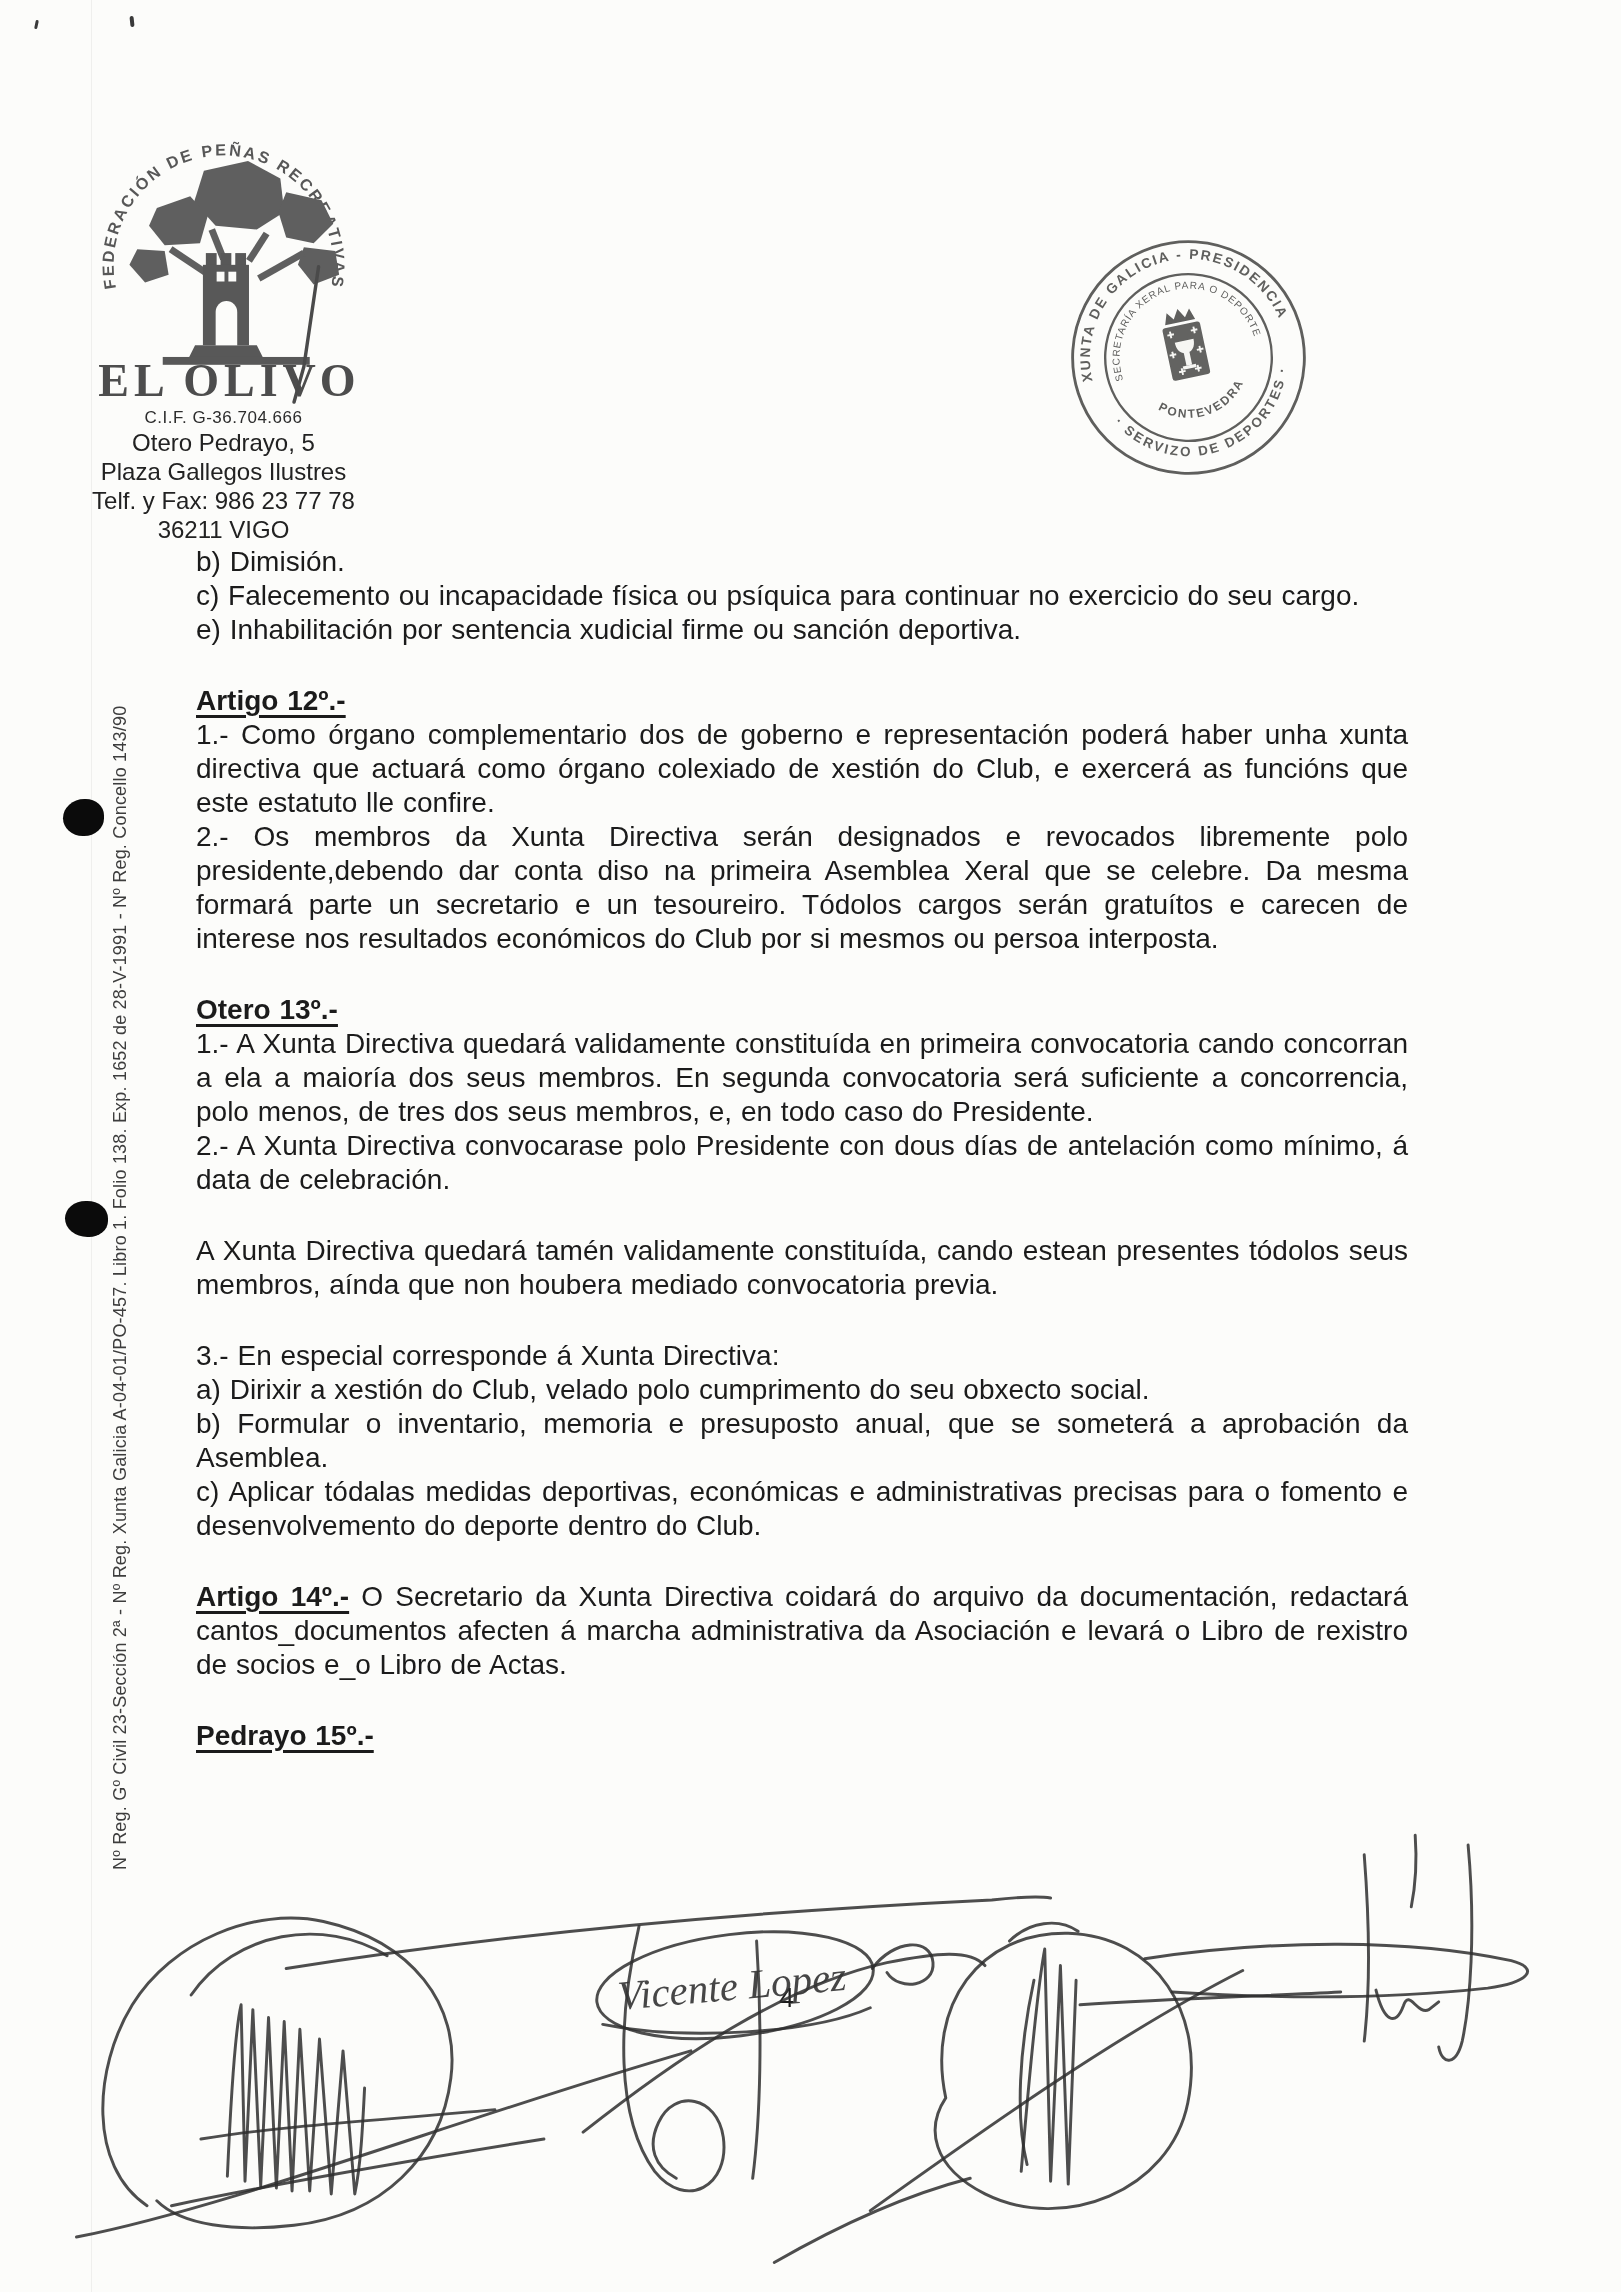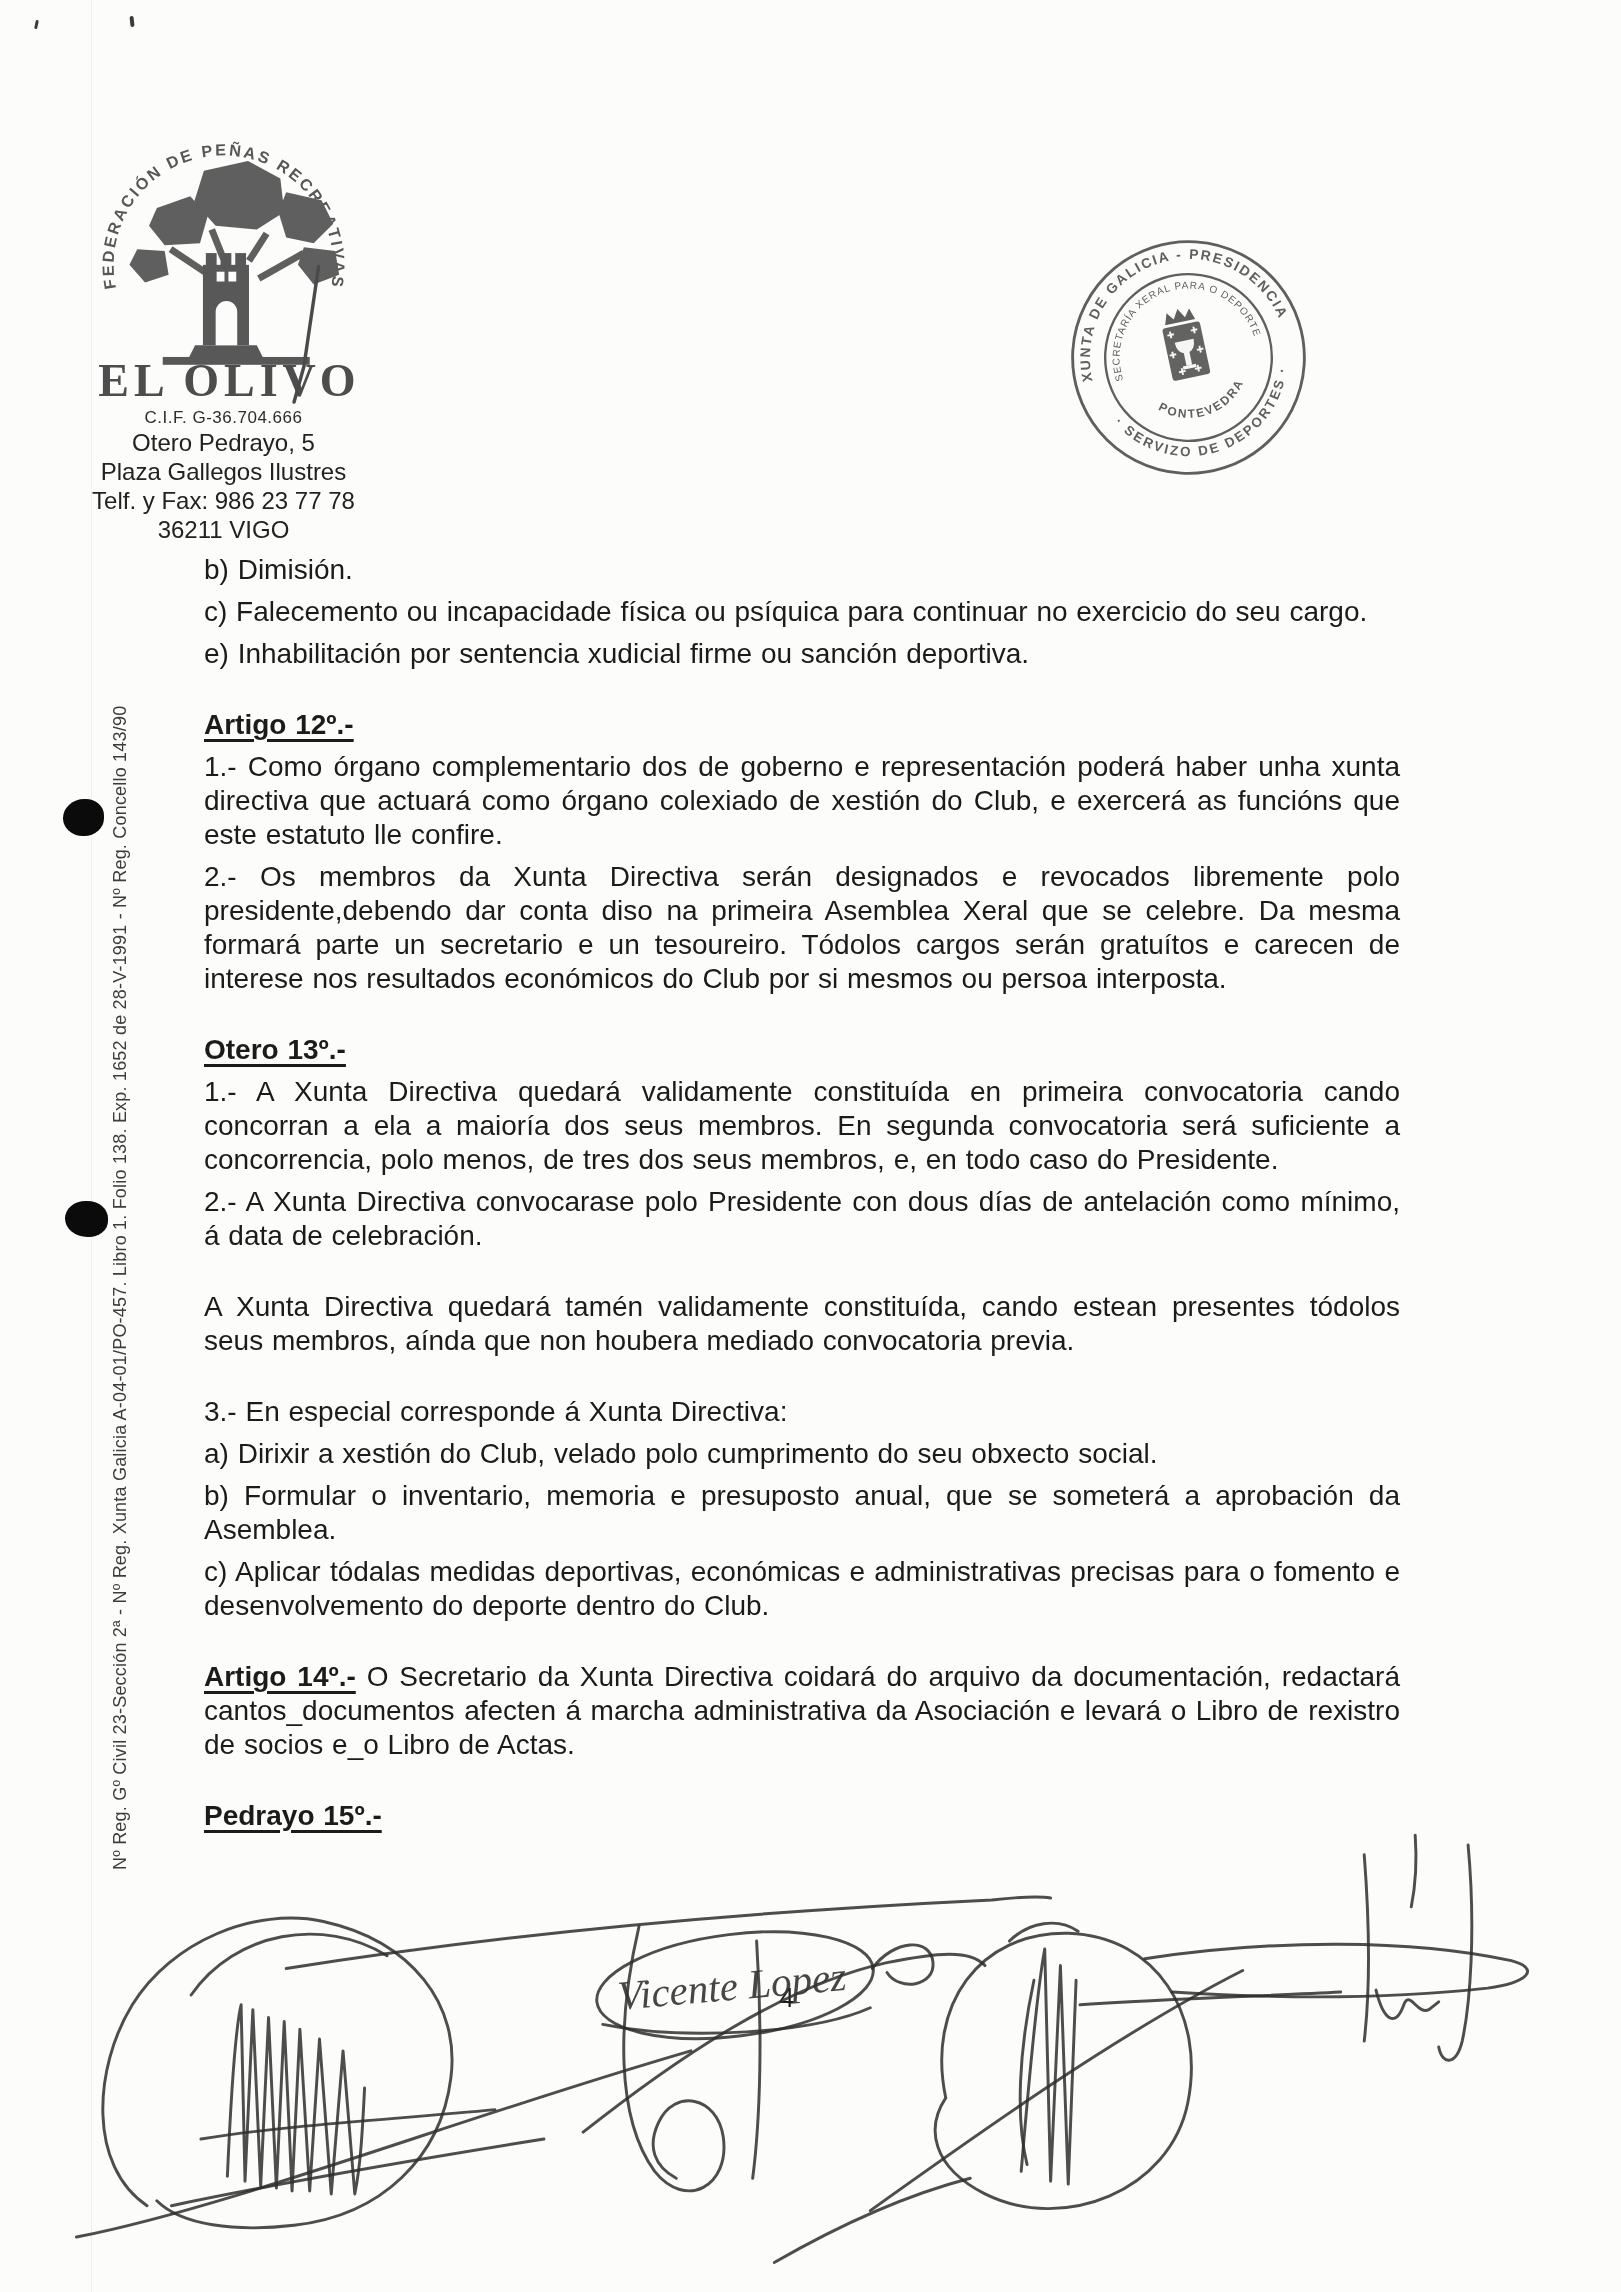--- a/index.html
+++ b/index.html
@@ -33,21 +33,21 @@
   
   .margin-note{
     position:absolute;left:110px;top:1870px;width:1186px;height:27.4px;
     transform:rotate(-90deg);transform-origin:0 0;
     font-size:18px;color:#3d3d3d;white-space:nowrap;letter-spacing:0.2px;
   }
 
   
   .doc-body{position:absolute;left:196px;top:545px;width:1212px;
             font-size:28px;line-height:34px;text-align:justify;word-spacing:1px;}
-  .doc-body p,.doc-body h3{margin:8px;font-size:28px;font-weight:normal;}
+  .doc-body p,.doc-body h3{margin:0;font-size:28px;font-weight:normal;}
   .doc-body h3{font-weight:bold;}
   .art,.art-inline{font-weight:bold;text-decoration:underline;
       text-decoration-thickness:2.5px;text-underline-offset:4.9px;}
   .gap{margin-top:37px !important;}
 
   .page-number{position:absolute;left:779px;top:1982px;font-size:27.4px;color:#1d1d1d;}
 
   .signatures{position:absolute;left:0;top:1794px;width:1621px;height:499px;pointer-events:none;}
   .signatures path,.signatures ellipse{fill:none;stroke:#2e2e2e;stroke-width:3;
       stroke-linecap:round;stroke-linejoin:round;opacity:.85;}

